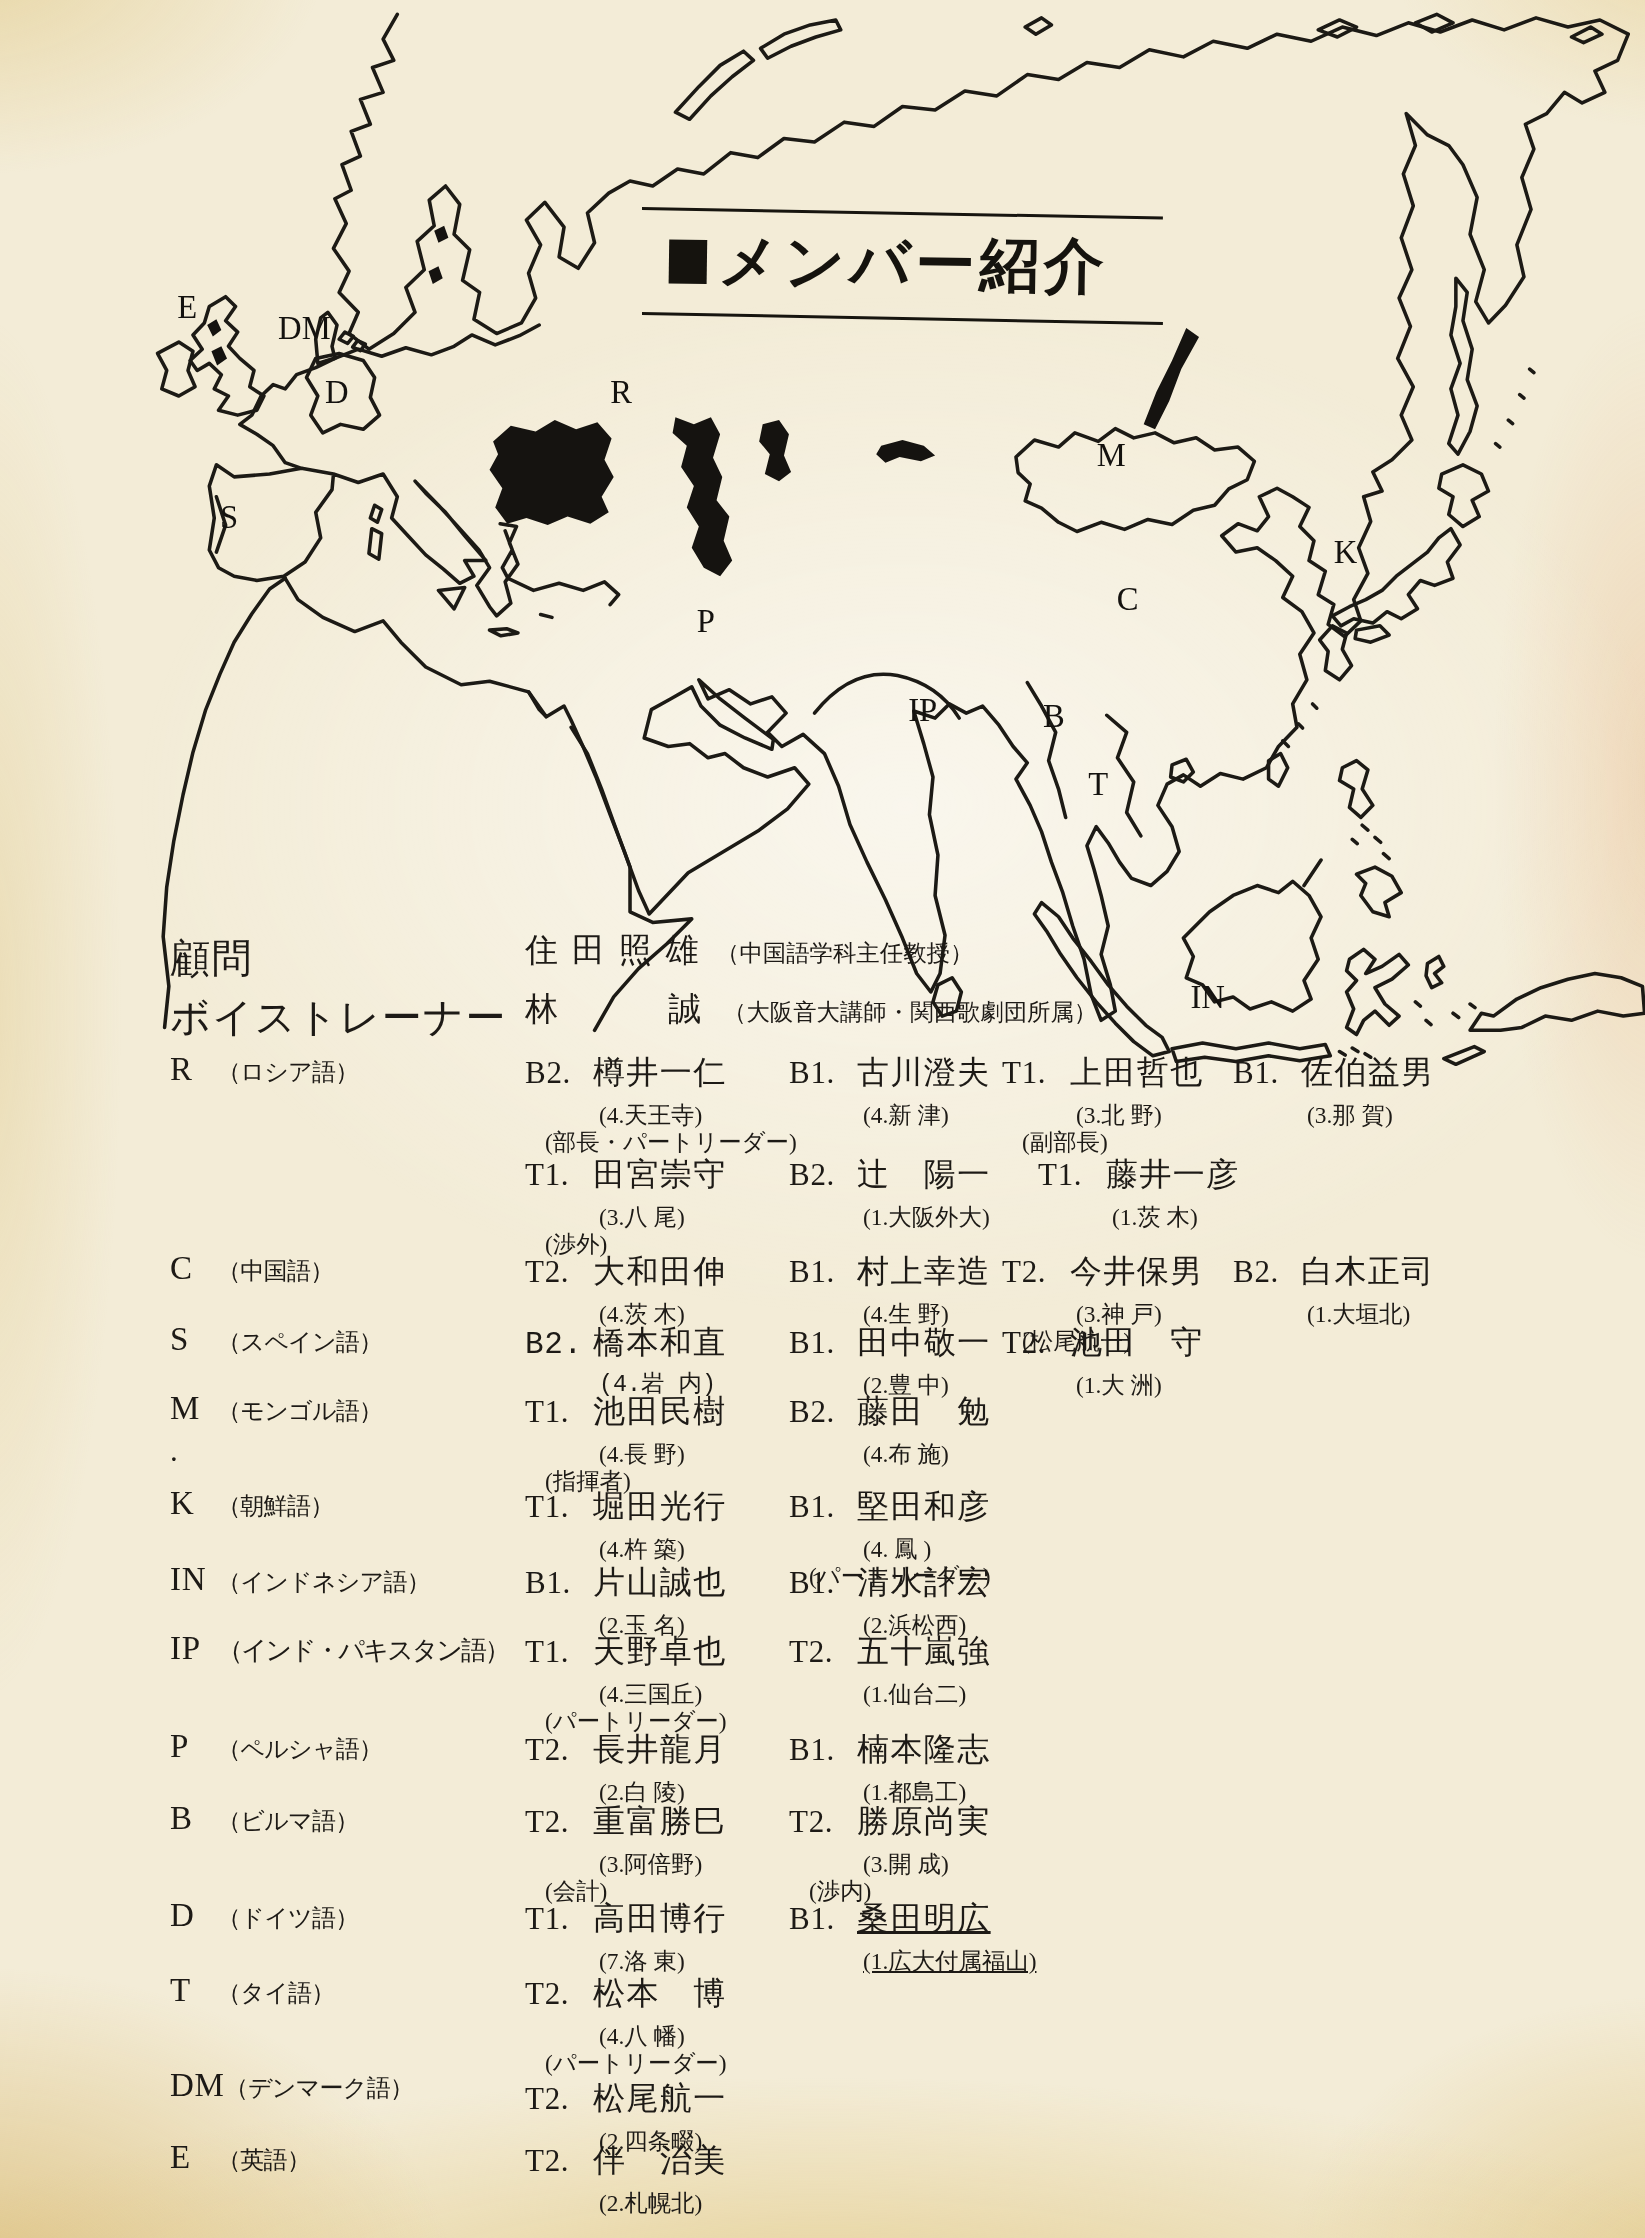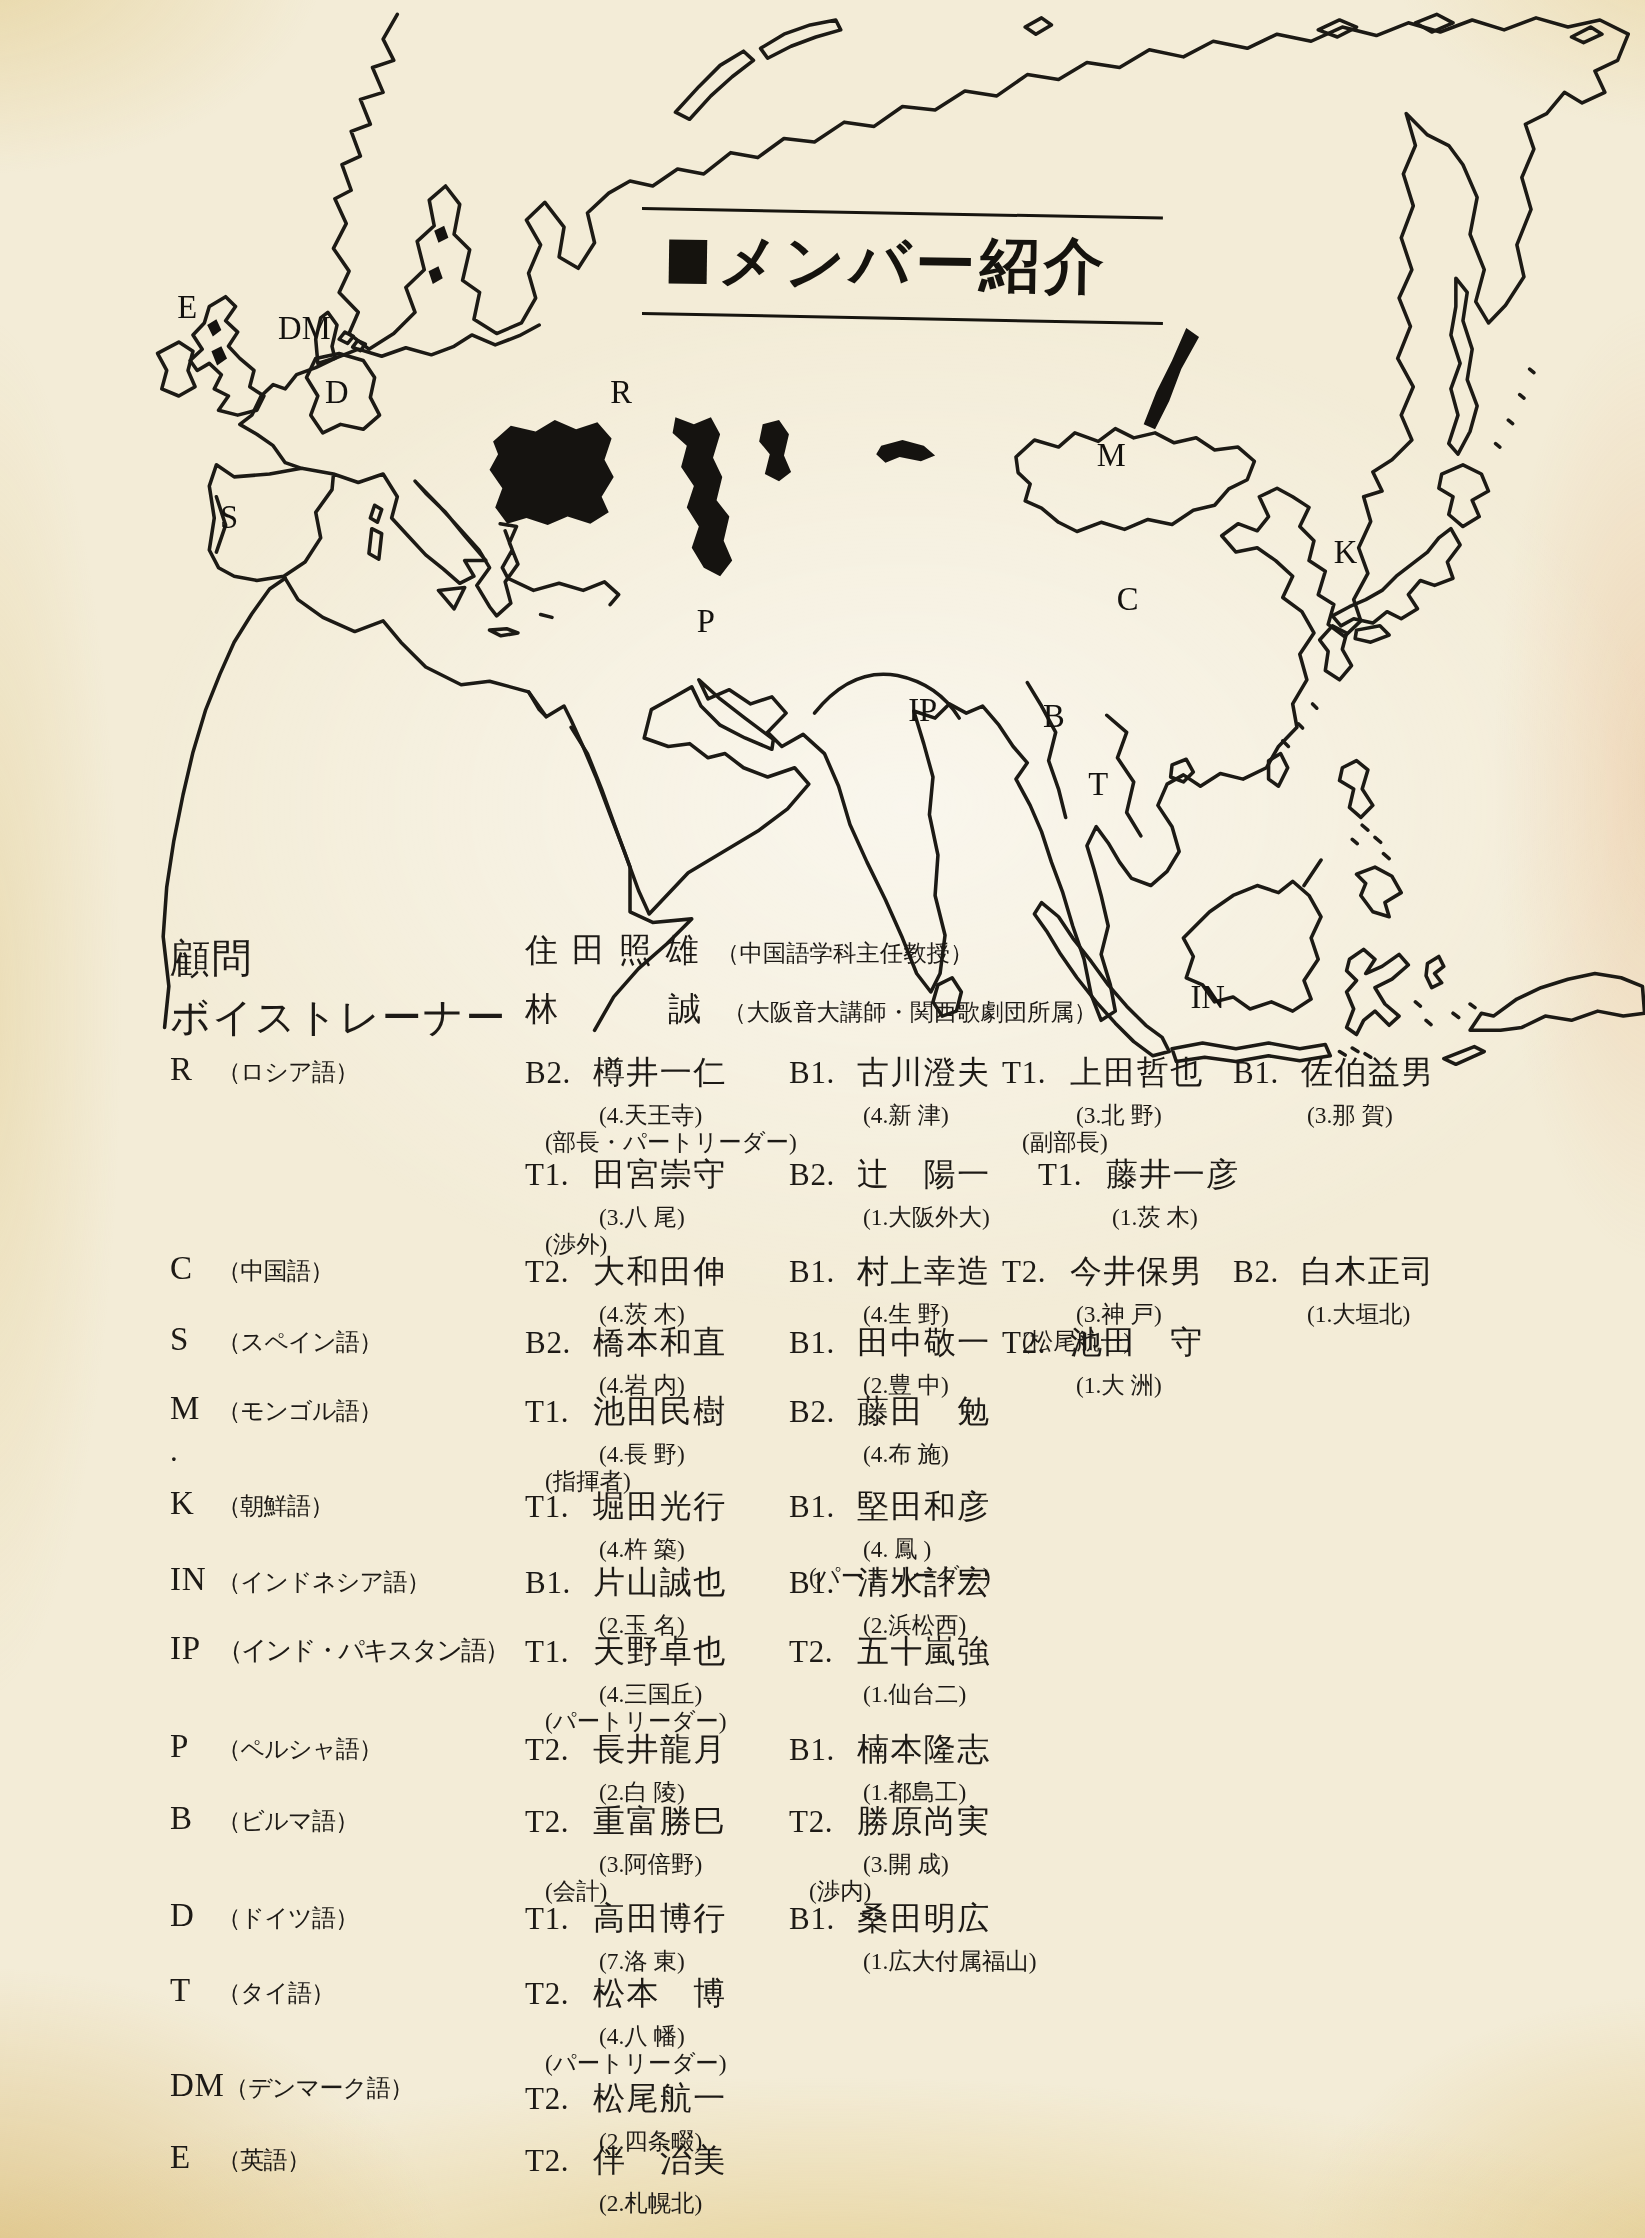--- a/index.html
+++ b/index.html
@@ -209,21 +209,21 @@
         <div class="school">(3.神 戸)</div>
         <div class="note">(松尾航一)</div>
       </div>
       <div class="member" style="left: 1063px;">
         <div class="mline"><span class="part">B2.</span><span class="mname">白木正司</span></div>
         <div class="school">(1.大垣北)</div>
       </div>
     </div>
     <div class="row" style="top: 1321px;">
       <div class="lang-cell"><span class="lang-code">S</span><span class="lang-name">（スペイン語）</span></div>
-      <div class="member" style="left: 355px;">
+      <div class="member" style="left: 355px; font-family: Liberation Mono, monospace;">
         <div class="mline"><span class="part">B2.</span><span class="mname">橋本和直</span></div>
         <div class="school">(4.岩 内)</div>
       </div>
       <div class="member" style="left: 619px;">
         <div class="mline"><span class="part">B1.</span><span class="mname">田中敬一</span></div>
         <div class="school">(2.豊 中)</div>
       </div>
       <div class="member" style="left: 832px;">
         <div class="mline"><span class="part">T2.</span><span class="mname">池田　守</span></div>
         <div class="school">(1.大 洲)</div>
@@ -299,21 +299,21 @@
         <div class="school">(3.開 成)</div>
         <div class="note">(渉内)</div>
       </div>
     </div>
     <div class="row" style="top: 1897px;">
       <div class="lang-cell"><span class="lang-code">D</span><span class="lang-name">（ドイツ語）</span></div>
       <div class="member" style="left: 355px;">
         <div class="mline"><span class="part">T1.</span><span class="mname">高田博行</span></div>
         <div class="school">(7.洛 東)</div>
       </div>
-      <div class="member" style="left: 619px;">
+      <div class="member" style="left: 619px; text-decoration: underline;">
         <div class="mline"><span class="part">B1.</span><span class="mname">桑田明広</span></div>
         <div class="school">(1.広大付属福山)</div>
       </div>
     </div>
     <div class="row" style="top: 1972px;">
       <div class="lang-cell"><span class="lang-code">T</span><span class="lang-name">（タイ語）</span></div>
       <div class="member" style="left: 355px;">
         <div class="mline"><span class="part">T2.</span><span class="mname">松本　博</span></div>
         <div class="school">(4.八 幡)</div>
         <div class="note">(パートリーダー)</div>

